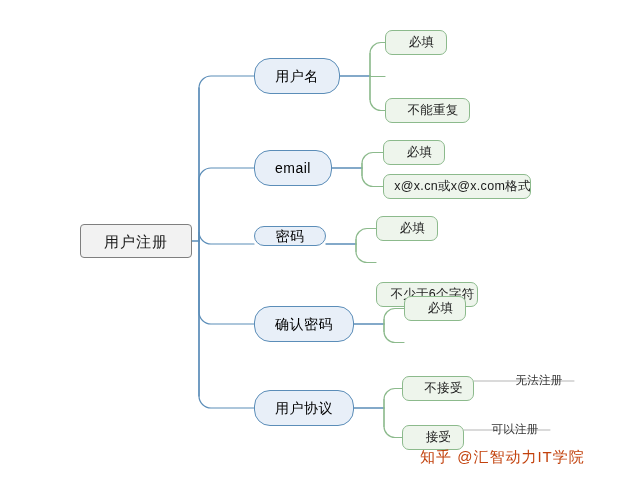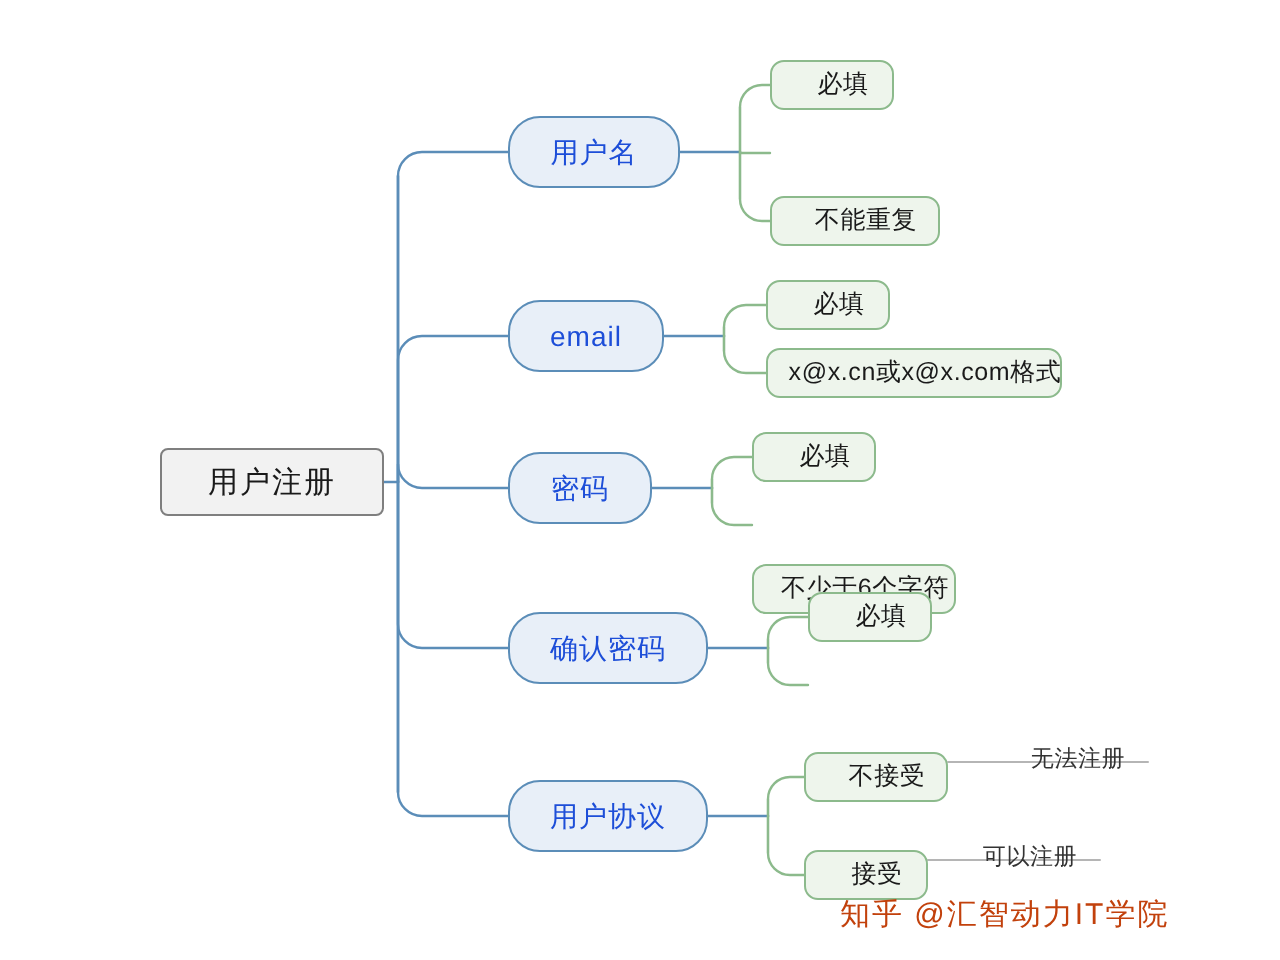--- a/index.html
+++ b/index.html
@@ -37,21 +37,21 @@
     border: 1.4px solid #7f7f7f;
     border-radius: 4px;
     color: #1a1a1a;
     font-size: 15px;
     letter-spacing: 1px;
   }
   .node-branch {
     background: #e8eff8;
     border: 1.2px solid #5b8db8;
     border-radius: 16px;
-    color: #1d4ed8;
+    color: #000000;
     font-size: 14px;
     letter-spacing: 0.5px;
   }
   .node-leaf {
     background: #eef5ec;
     border: 1.1px solid #8cba8c;
     border-radius: 7px;
     color: #1a1a1a;
     font-size: 12.5px;
     letter-spacing: 0.3px;
@@ -122,21 +122,21 @@
     </div>
     <div class="node node-branch" style="left: 254px; top: 150px; width: 78px; height: 36px;">
       <span>email</span>
     </div>
     <div class="node node-leaf" style="left: 383px; top: 140px; width: 62px; height: 25px;">
       <span>必填</span>
     </div>
     <div class="node node-leaf" style="left: 383px; top: 174px; width: 148px; height: 25px;">
       <span>x@x.cn或x@x.com格式</span>
     </div>
-    <div class="node node-branch" style="left: 254px; top: 226px; width: 72px; height: 36px;">
+    <div class="node node-branch" style="left: 254px; top: 226px; width: 72px; height: 20px;">
       <span>密码</span>
     </div>
     <div class="node node-leaf" style="left: 376px; top: 216px; width: 62px; height: 25px;">
       <span>必填</span>
     </div>
     <div class="node node-leaf" style="left: 376px; top: 257px; width: 102px; height: 25px; margin-top: 25px;">
       <span>不少于6个字符</span>
     </div>
     <div class="node node-branch" style="left: 254px; top: 306px; width: 100px; height: 36px;">
       <span>确认密码</span>

